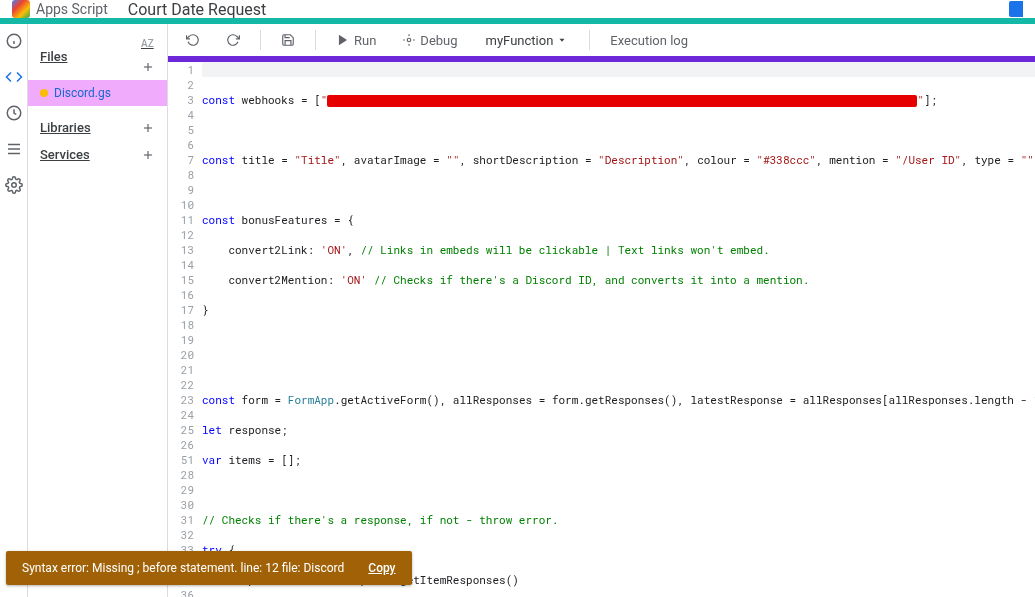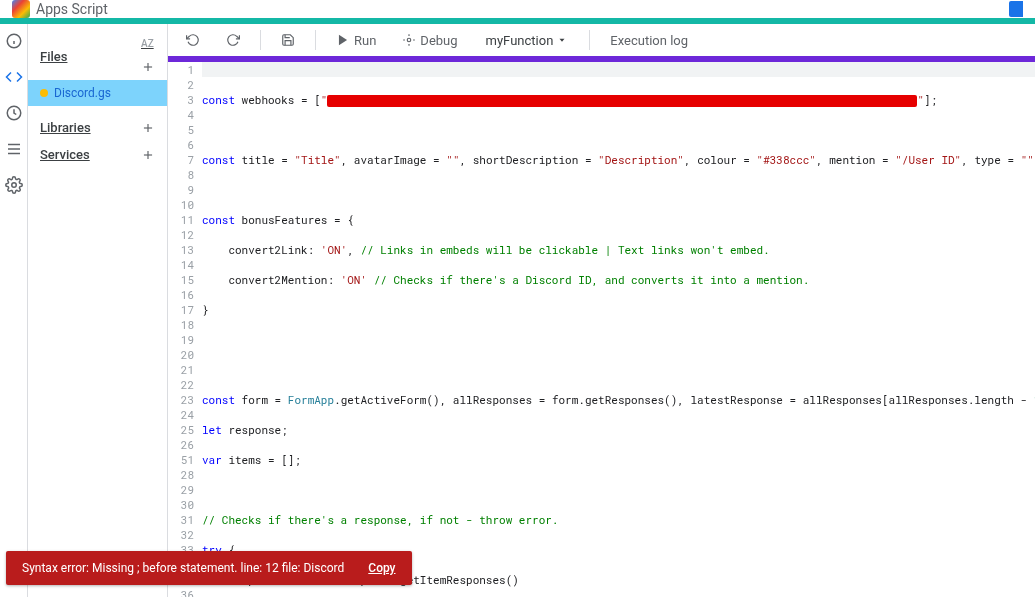--- a/index.html
+++ b/index.html
@@ -16,21 +16,21 @@
     
     .rail { width: 28px; border-right: 1px solid #dadce0; display: flex; flex-direction: column; align-items: center; padding-top: 8px; gap: 18px; }
     .rail-icon { width: 18px; height: 18px; color: #5f6368; cursor: pointer; display:flex; align-items:center; justify-content:center; }
     
     .sidebar { width: 140px; border-right: 1px solid #dadce0; display: flex; flex-direction: column; }
     .sidebar-section { padding: 8px 0; }
     .sidebar-header { display: flex; align-items: center; justify-content: space-between; padding: 6px 12px; font-size: 13px; color: #3c4043; font-weight: 500; text-decoration: underline; }
     .sidebar-header-icons { display: flex; gap: 8px; align-items: center; flex-direction: column; }
     .sb-icon { width: 14px; height: 14px; color: #5f6368; cursor: pointer; }
     .file-item { display: flex; align-items: center; gap: 6px; padding: 6px 12px; cursor: pointer; font-size: 12px; }
-    .file-item.active { background: #7dd3fc; color: #1967d2; }
+    .file-item.active { background: #f0abfc; color: #1967d2; }
     .file-dot { width: 8px; height: 8px; border-radius: 50%; background: #fbbc04; }
     
     .editor-area { flex: 1; display: flex; flex-direction: column; min-width: 0; }
     .toolbar { display: flex; align-items: center; gap: 14px; padding: 6px 12px; border-bottom: 6px solid #6d28d9; height: 38px; }
     .tb-btn { display: flex; align-items: center; gap: 4px; padding: 4px 6px; cursor: pointer; color: #5f6368; font-size: 13px; border-radius: 4px; }
     .tb-icon { width: 14px; height: 14px; }
     .tb-sep { width: 1px; height: 20px; background: #dadce0; }
     .tb-select { display: flex; align-items: center; gap: 4px; padding: 4px 8px; cursor: pointer; color: #3c4043; }
     
     .code-wrap { flex: 1; display: flex; overflow: auto; font-family: 'Roboto Mono', Menlo, Consolas, monospace; font-size: 11px; line-height: 15px; position: relative; }
@@ -40,31 +40,32 @@
     .code-line { height: 15px; }
     .hl-line { position: absolute; left: 0; right: 0; top: 0; height: 15px; background: #f1f3f4; z-index: -1; }
     .redact { display: inline-block; background: #e60000; height: 12px; vertical-align: middle; border-radius: 2px; }
     
     .k-kw { color: #0000ff; }
     .k-str { color: #a31515; }
     .k-com { color: #008000; }
     .k-num { color: #098658; }
     .k-cls { color: #267f99; }
     
-    .error-bar { position: fixed; bottom: 12px; left: 6px; background: #b91c1c; color: #fff; padding: 10px 16px; font-size: 12px; display: flex; align-items: center; gap: 24px; border-radius: 2px; box-shadow: 0 1px 3px rgba(0,0,0,.3); }
+    .error-bar { position: fixed; bottom: 12px; left: 6px; background: #a16207; color: #fff; padding: 10px 16px; font-size: 12px; display: flex; align-items: center; gap: 24px; border-radius: 2px; box-shadow: 0 1px 3px rgba(0,0,0,.3); }
     .error-copy { cursor: pointer; font-weight: 500; text-decoration: underline; }
   </style>
 </head>
 <body>
 
 <div class="header">
   <div class="app-logo">
     <div class="logo-icon"></div>
     <span class="app-name">Apps Script</span>
   </div>
+  <span class="project-name">Court Date Request</span>
   <div class="header-right"></div>
 </div>
 
 <div class="main">
 
   <div class="rail">
     <div class="rail-icon">
         <svg viewBox="0 0 24 24" fill="none" stroke="currentColor" stroke-width="2">
           <circle cx="12" cy="12" r="9"></circle>
           <line x1="12" y1="8" x2="12" y2="8"></line>

